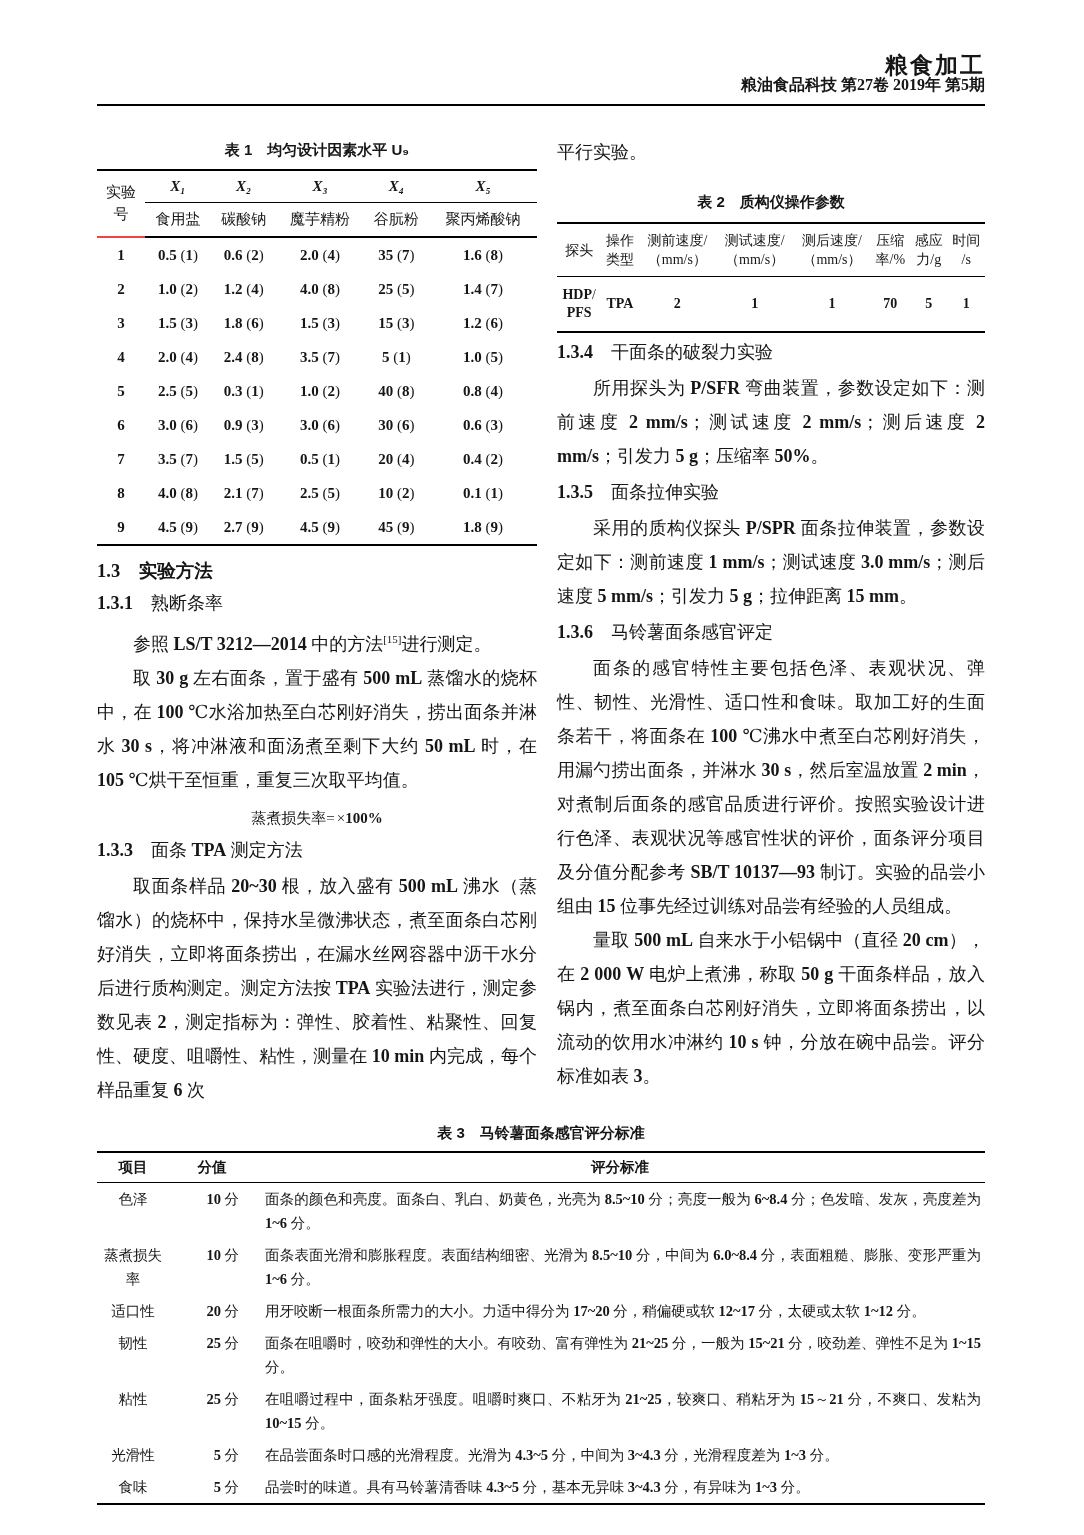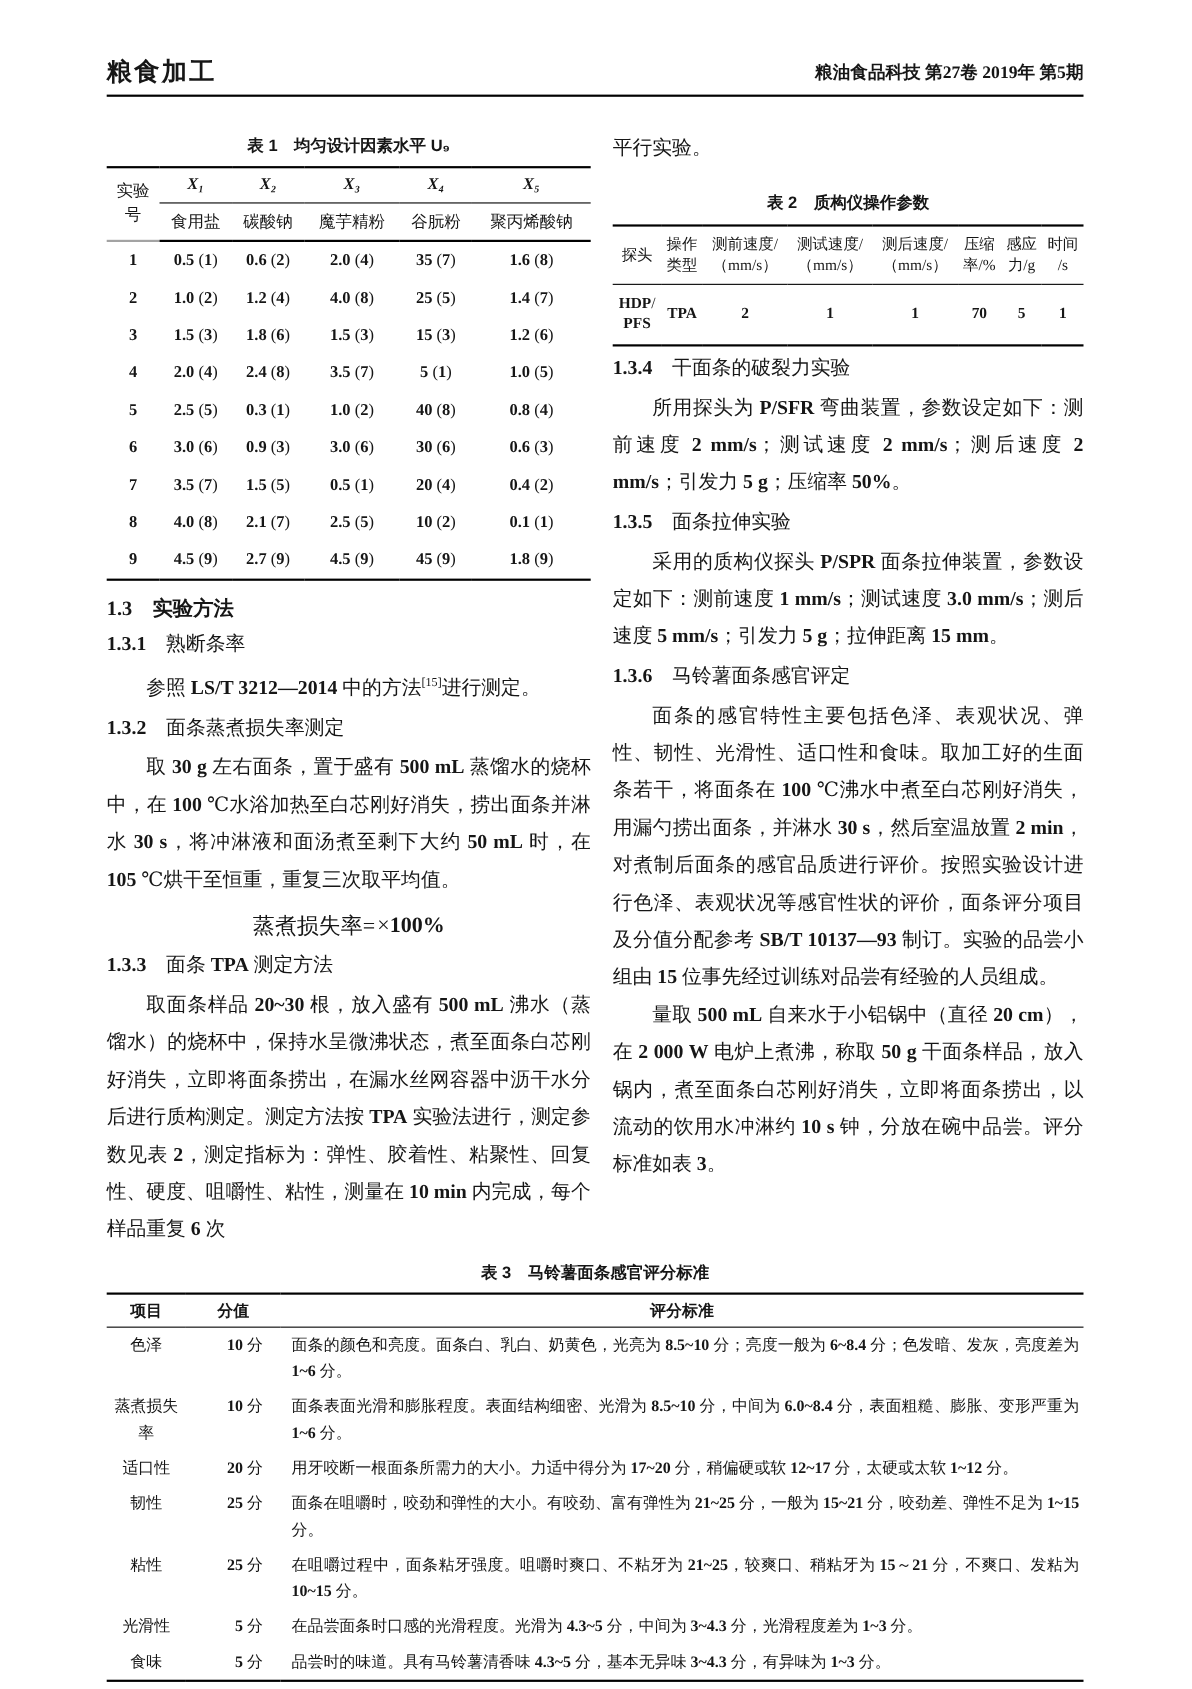--- a/index.html
+++ b/index.html
@@ -1,21 +1,21 @@
 <!DOCTYPE html>
 <html><head>
 <meta charset="utf-8">
 <style>
   html,body{margin:0;padding:0;}
   body{width:1084px;height:1535px;background:#ffffff;position:relative;
        font-family:"Liberation Serif","DejaVu Serif",serif;color:#161616;}
   .content{position:absolute;left:97px;top:54px;width:888px;}
 
   
-  .page-header{display:flex;justify-content:space-between;align-items:flex-end;}
+  .page-header{display:flex;justify-content:space-between;align-items:flex-end;flex-direction:column;}
   .section-title{font-family:"Liberation Sans","DejaVu Sans",sans-serif;
                  font-weight:bold;font-size:23px;line-height:1;letter-spacing:2px;}
   .journal-info{font-size:16px;line-height:1;padding-bottom:2px;font-weight:bold;}
   .header-rule{border-top:2.5px solid #000;margin-top:9px;}
 
   
   .columns{display:flex;gap:20px;margin-top:29px;min-height:975px;}
   .col-left{width:440px;}
   .col-right{width:428px;}
 
@@ -23,21 +23,21 @@
   .tbl-caption{text-align:center;font-family:"Liberation Sans","DejaVu Sans",sans-serif;
                font-weight:bold;font-size:15px;margin:6px 0 9px;}
   .cap2{margin:24px 0 10px;}
   .cap3{margin:14px 0 8px;}
 
   table{border-collapse:collapse;width:100%;}
 
   
   .t1{border-top:2.5px solid #000;border-bottom:2.5px solid #000;font-size:15px;}
   .t1 th{font-weight:normal;}
-  .t1 .rowhead{white-space:pre-line;border-bottom:2px solid #a3a3a3;line-height:1.45;width:46px;}
+  .t1 .rowhead{white-space:pre-line;border-bottom:2px solid #ef4444;line-height:1.45;width:46px;}
   .t1 .sym{font-style:italic;font-weight:bold;border-bottom:1.5px solid #000;height:29px;}
   .t1 .names th{border-bottom:2px solid #000;height:31px;}
   .t1 td{text-align:center;height:32px;}
 
   
   .t2{border-top:2.5px solid #000;border-bottom:2.5px solid #000;font-size:14px;}
   .t2 th{font-weight:normal;white-space:pre-line;border-bottom:1.5px solid #000;
          padding:7px 1px;line-height:19px;text-align:center;}
   .t2 td{text-align:center;padding:9px 1px;white-space:pre-line;line-height:18px;}
 
@@ -51,21 +51,21 @@
 
   
   .h2{font-weight:bold;font-size:18.5px;margin:12px 0 8px;}
   .h3{font-size:18px;font-weight:normal;margin:7px 0;}
   p.body{font-size:18px;line-height:34px;text-align:justify;text-indent:2em;margin:0;}
   p.noindent{text-indent:0;}
   sup{font-size:11px;}
 
   
   .formula{display:flex;justify-content:center;align-items:center;
-           font-size:20px;margin:12px 0 10px;gap:2px;}
+           font-size:15px;margin:12px 0 10px;gap:2px;}
   .frac{display:inline-flex;flex-direction:column;align-items:center;margin:0 2px;}
   .frac .fnum{border-bottom:1.5px solid #000;padding:0 9px 4px;}
   .frac .fden{padding-top:4px;}
 </style>
 </head>
 <body>
 
 <div class="content">
 
   <div class="page-header">
@@ -169,21 +169,20 @@
               <td><b>4.5</b> (<b>9</b>)</td>
               <td><b>45</b> (<b>9</b>)</td>
               <td><b>1.8</b> (<b>9</b>)</td>
             </tr>
           </tbody>
         </table>
 
       <div class="h2">1.3　实验方法</div>
       <div class="h3"><b>1.3.1</b>　熟断条率</div>
       <p class="body">参照 <b>LS/T 3212—2014</b> 中的方法<sup>[15]</sup>进行测定。</p>
-      <div class="h3"><b>1.3.2</b>　面条蒸煮损失率测定</div>
       <p class="body">取 <b>30 g</b> 左右面条，置于盛有 <b>500 mL</b> 蒸馏水的烧杯中，在 <b>100</b> ℃水浴加热至白芯刚好消失，捞出面条并淋水 <b>30 s</b>，将冲淋液和面汤煮至剩下大约 <b>50 mL</b> 时，在 <b>105</b> ℃烘干至恒重，重复三次取平均值。</p>
 
       <div class="formula">
         <span>蒸煮损失率=</span>
         <span>×<b>100%</b></span>
       </div>
 
       <div class="h3"><b>1.3.3</b>　面条 <b>TPA</b> 测定方法</div>
       <p class="body">取面条样品 <b>20~30</b> 根，放入盛有 <b>500 mL</b> 沸水（蒸馏水）的烧杯中，保持水呈微沸状态，煮至面条白芯刚好消失，立即将面条捞出，在漏水丝网容器中沥干水分后进行质构测定。测定方法按 <b>TPA</b> 实验法进行，测定参数见表 <b>2</b>，测定指标为：弹性、胶着性、粘聚性、回复性、硬度、咀嚼性、粘性，测量在 <b>10 min</b> 内完成，每个样品重复 <b>6</b> 次</p>
     </div>

